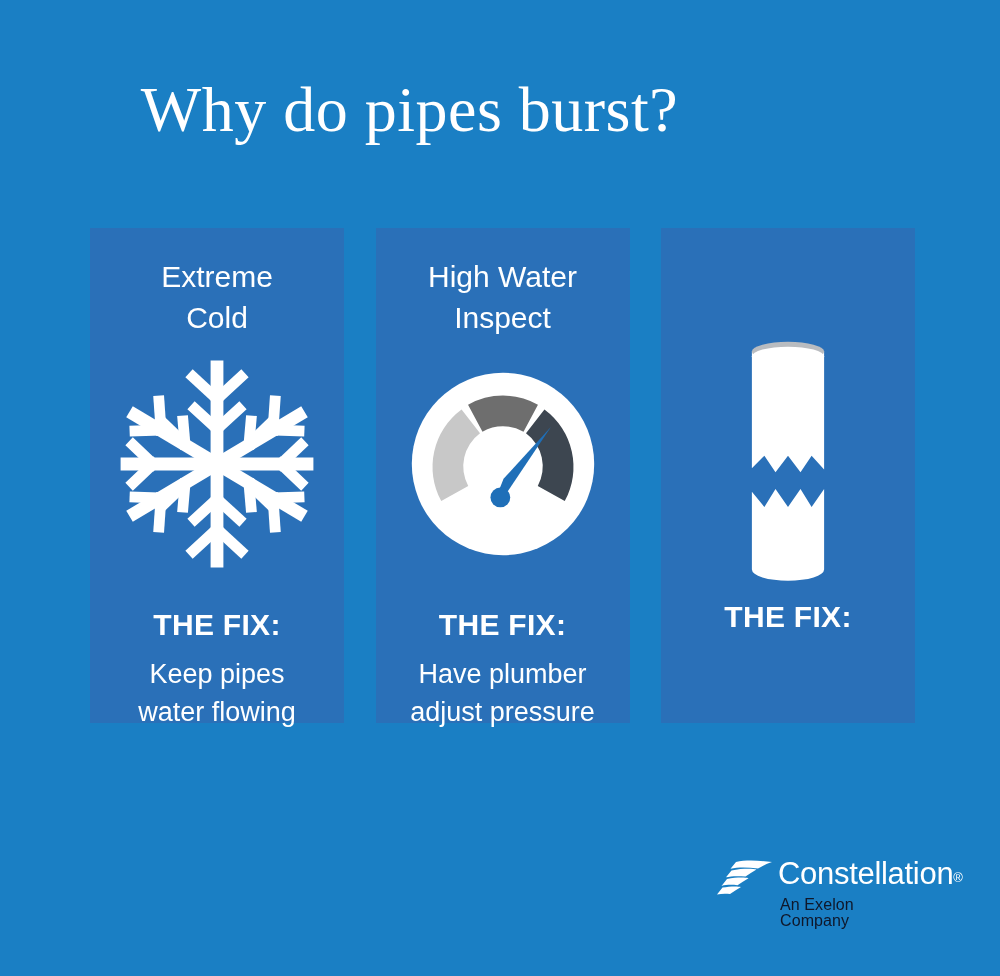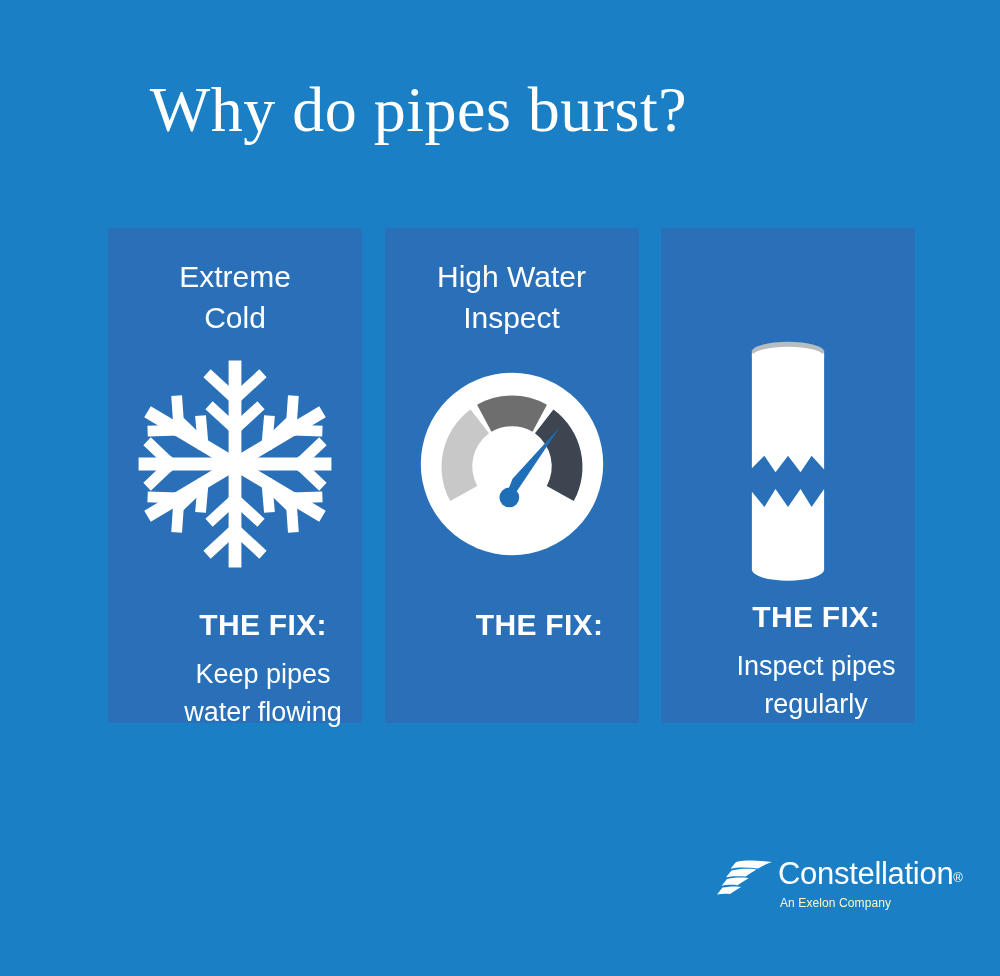--- a/index.html
+++ b/index.html
@@ -12,21 +12,21 @@
     background: #1a7fc4;
     font-family: "Liberation Sans", sans-serif;
     overflow: hidden;
     position: relative;
   }
 
   
   .title {
     position: absolute;
     top: 78px;
-    left: 9px;
+    left: 0;
     width: 819px;
     text-align: center;
     font-family: "Liberation Serif", serif;
     font-size: 64px;
     line-height: 1.0;
     color: #ffffff;
     letter-spacing: 0.5px;
     font-weight: 400;
   }
 
@@ -41,21 +41,20 @@
     justify-content: space-between;
   }
   .card {
     width: 254px;
     height: 495px;
     background: #2a70b8;
     position: relative;
     display: flex;
     flex-direction: column;
     align-items: center;
-    margin-left: 18px;
   }
 
   .card-heading {
     margin-top: 28px;
     width: 240px;
     text-align: center;
     color: #ffffff;
     font-size: 30px;
     line-height: 1.37;
     font-weight: 400;
@@ -73,21 +72,20 @@
     align-items: center;
     justify-content: center;
   }
 
   
   .fix-block {
     position: absolute;
     left: 0;
     width: 254px;
     text-align: center;
-    padding-left: 28px;
   }
   .fix-block.pos-a { top: 380px; }
   .fix-block.pos-b { top: 372px; }
 
   .fix-label {
     color: #ffffff;
     font-size: 30px;
     font-weight: bold;
     line-height: 1.1;
     letter-spacing: 0.3px;
@@ -127,22 +125,22 @@
     line-height: 1;
   }
   .logo-word .reg {
     font-size: 13px;
     vertical-align: 2px;
   }
   .logo-tagline {
     position: absolute;
     left: 64px;
     top: 42px;
-    color: #fef9c3;
-    font-size: 12px;
+    color: #0f172a;
+    font-size: 16px;
     letter-spacing: 0.1px;
     line-height: 1;
   }
 </style>
 </head>
 <body>
 
 <div class="title">Why do pipes burst?</div>
 
 <div class="cards">
@@ -228,20 +226,22 @@
           <path d="M 71.8 21.3 A 37.5 37.5 0 0 1 82.5 69.5 L 68.3 61.6 A 21.7 21.7 0 0 0 62.1 33.8 Z" fill="#3d4650"></path>
 
           <path d="M 45.2 70.5 L 52.8 63.9 L 75.2 30.5 L 50.3 57.8 Z" fill="#1f6fb8"></path>
           <circle cx="48.6" cy="67.6" r="5.2" fill="#1f6fb8"></circle>
         </svg>
       </span>
     </div>
 
     <div class="fix-block pos-a">
       <div class="fix-label">THE FIX:</div>
+      <div class="fix-text">Have plumber
+adjust pressure</div>
     </div>
   </div>
 
   <div class="card">
 
     <div class="icon-area">
       <span>
         <svg width="84" height="250" viewBox="0 0 60 180" aria-hidden="true">
 
           <path d="M 4 9 L 4 93 L 13 84 L 21 96 L 30 84 L 39 96 L 47 84 L 56 94 L 56 9 Z" fill="#ffffff"></path>
@@ -250,22 +250,20 @@
           <ellipse cx="30" cy="12.5" rx="26" ry="7" fill="#ffffff"></ellipse>
 
           <path d="M 4 110 L 13 121 L 21 108 L 30 121 L 39 108 L 47 121 L 56 108
                    L 56 166 A 26 8 0 0 1 4 166 Z" fill="#ffffff"></path>
         </svg>
       </span>
     </div>
 
     <div class="fix-block pos-b">
       <div class="fix-label">THE FIX:</div>
-      <div class="fix-text">Inspect pipes
-regularly</div>
     </div>
   </div>
 
 </div>
 
 <div class="logo">
   <span class="logo-mark">
     <svg width="60" height="40" viewBox="0 0 60 40" aria-hidden="true">
       <g fill="#ffffff">
         <path d="M 20 3 C 30 0.5 44 1.5 56 3 C 50 5 46 7.2 42 9.6 C 32 8.2 22 8 14.5 9.8 Z"></path>

